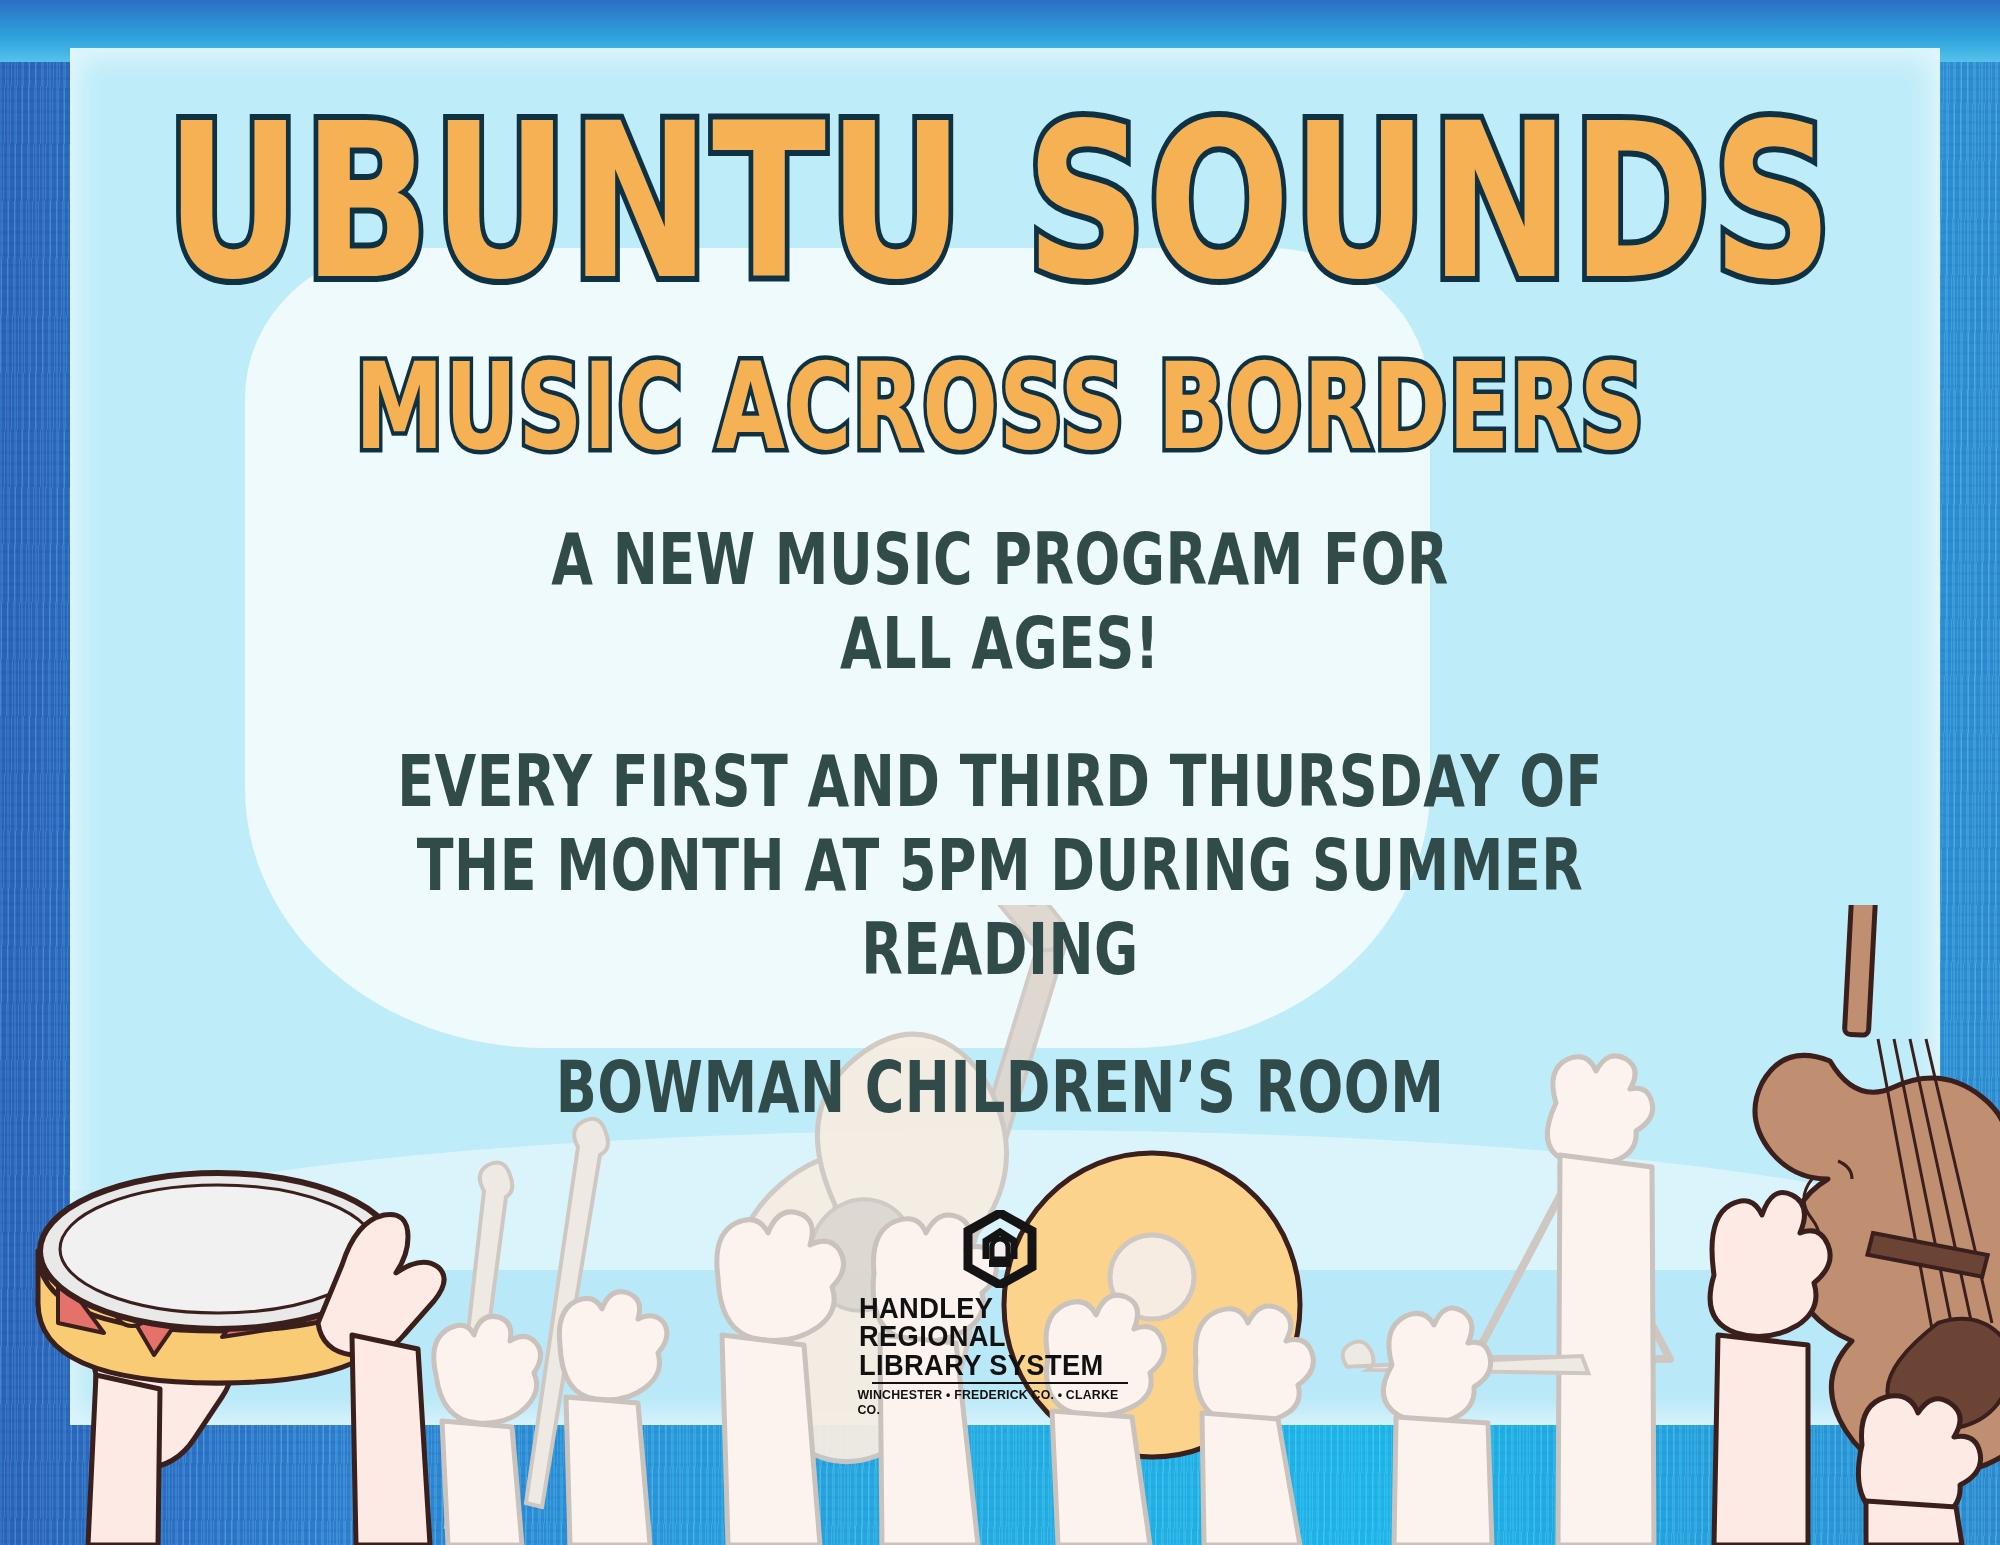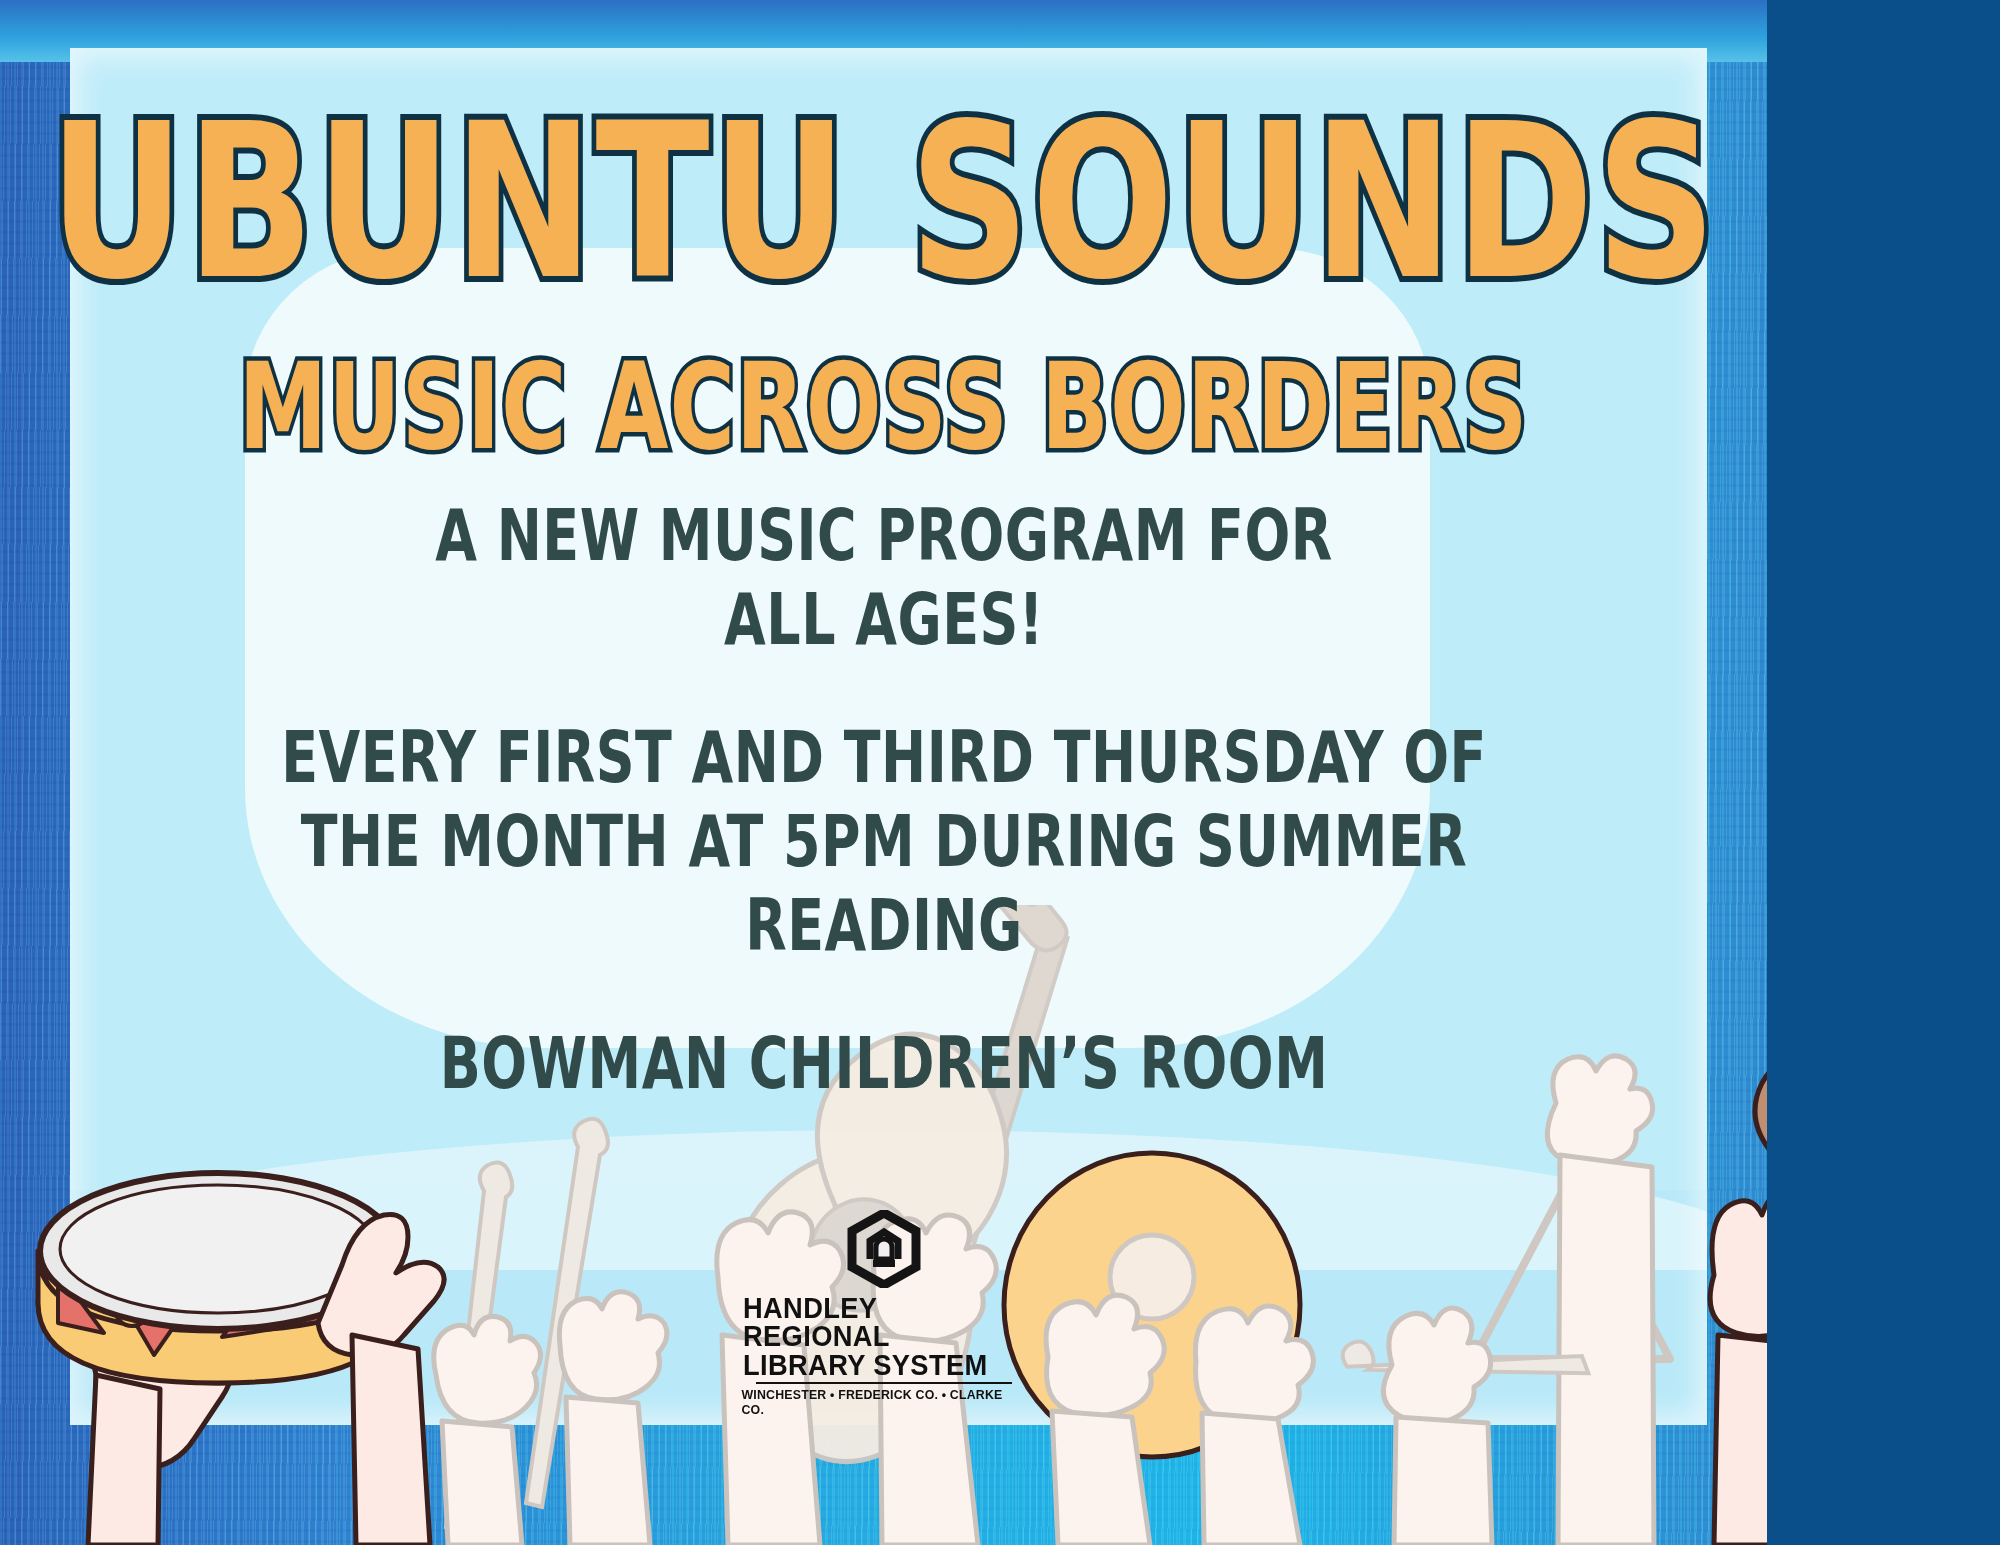--- a/index.html
+++ b/index.html
@@ -1,21 +1,21 @@
 <!DOCTYPE html>
 <html><head>
 <meta charset="utf-8">
 <style>
   html,body{margin:0;padding:0;background:#0b4f8a;}
   body{
     font-family:"Liberation Sans", sans-serif;
   }
   #poster{
     position:relative;
-    width:1767px;height:1545px;
+    width:2000px;height:1545px;
     overflow:hidden;
     background:#1aa3dd;
   }
 
   
   .frame-paint{
     position:absolute;inset:0;
     background:
       linear-gradient(90deg,#2a63b8 0%, #2f7fcf 18%, #27a8e0 45%, #1fb4e8 70%, #2f8ad0 100%);
   }
@@ -106,21 +106,21 @@
     line-height:1.0;
     color:#f7b155;
     -webkit-text-stroke:7px #0e3244;
     paint-order:stroke fill;
     margin:0;
     transform:scaleY(1.3) scaleX(.97);
     transform-origin:center top;
     padding-top:72px;
   }
   .body-block{
-    margin-top:76px;
+    margin-top:100px;
     color:#314b4b;
     font-family:"DejaVu Sans", sans-serif;
     font-weight:bold;
   }
   .body-line{
     font-size:58px;
     line-height:1.0;
     letter-spacing:.5px;
     margin:0 auto;
     transform:scaleY(1.22) scaleX(.93);

